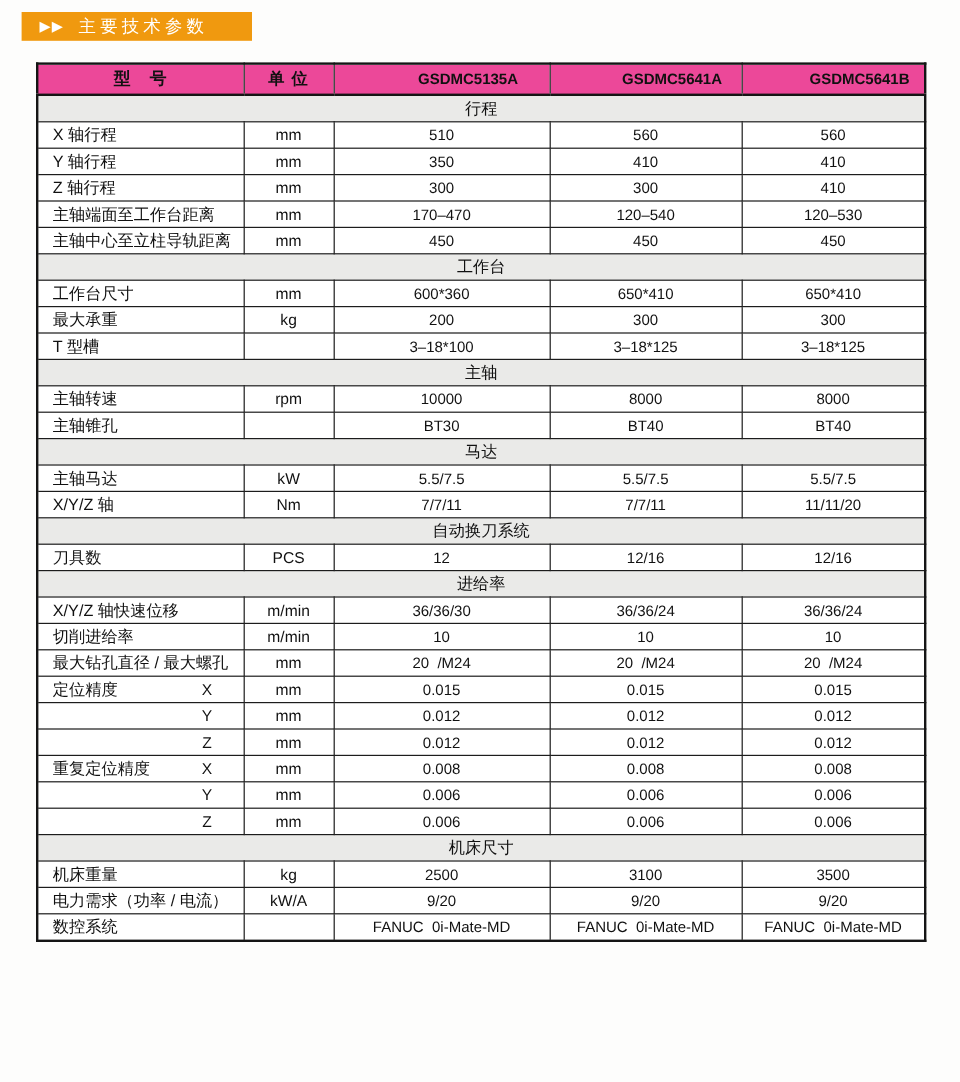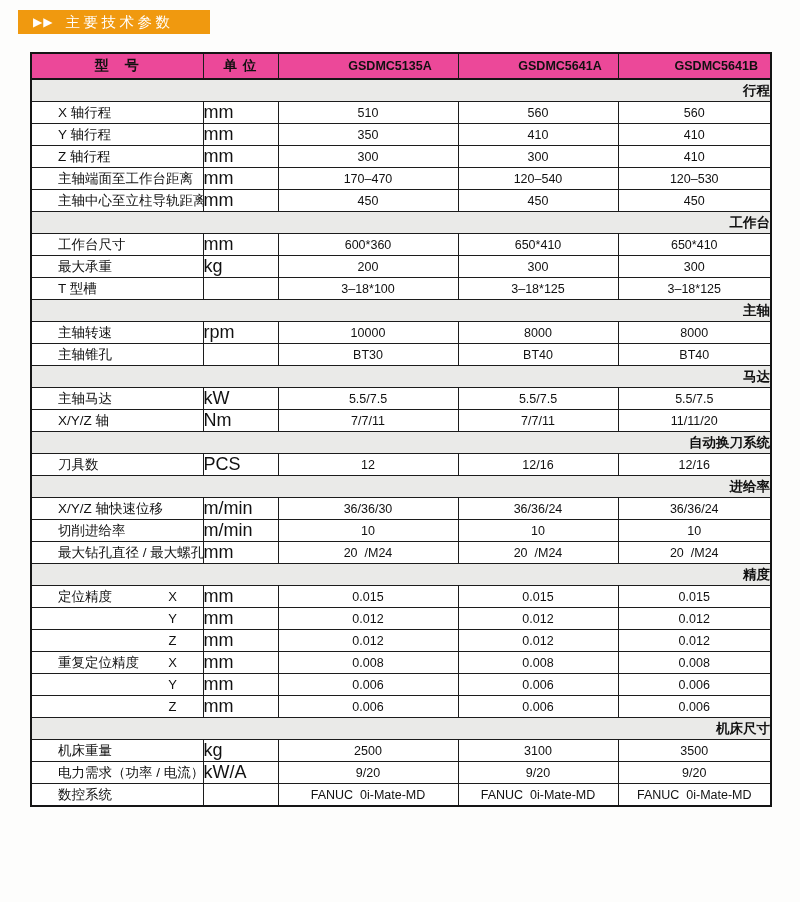--- a/index.html
+++ b/index.html
@@ -62,47 +62,47 @@
     height: 24px;
     font-weight: bold;
     border-bottom: 2px solid #151515;
   }
   th.h-model { font-size: 14px; letter-spacing: 1px; }
   th.h-unit  { font-size: 13.5px; letter-spacing: 1px; }
   th.h-code  { font-size: 12.5px; padding-left: 44px; }
   .section-cell {
     background: #eaeae8;
     height: 21px;
-    text-align: right;
+    text-align: center;
     padding-left: 13px;
     font-size: 13.5px;
-    font-weight: bold;
+    font-weight: normal;
   }
   .data-row td { background: #ffffff; height: 21px; }
   td.c-label {
     text-align: left;
-    padding-left: 26px;
+    padding-left: 12px;
     font-size: 13.5px;
     white-space: nowrap;
   }
   td.c-label.with-axis .cellwrap {
     display: flex;
     align-items: center;
     justify-content: space-between;
     width: 100%;
   }
   td.c-label .axis {
     display: inline-block;
     width: 60px;
     text-align: center;
     font-size: 13px;
   }
   td.c-unit {
-    text-align: left;
-    font-size: 18px;
+    text-align: center;
+    font-size: 13px;
     white-space: nowrap;
   }
   td.c-val {
     text-align: center;
     font-size: 12.5px;
     white-space: pre;
   }
 </style>
 </head>
 <body>
@@ -255,23 +255,20 @@
           <td class="c-val">10</td>
           <td class="c-val">10</td>
         </tr>
         <tr class="data-row">
           <td class="c-label">最大钻孔直径 / 最大螺孔</td>
           <td class="c-unit">mm</td>
           <td class="c-val">20  /M24</td>
           <td class="c-val">20  /M24</td>
           <td class="c-val">20  /M24</td>
         </tr>
-        <tr>
-          <td colspan="5" class="section-cell">精度</td>
-        </tr>
         <tr class="data-row">
           <td class="c-label with-axis">
             <span class="cellwrap">
               <span class="lbl">定位精度</span>
               <span class="axis">X</span>
             </span>
           </td>
           <td class="c-unit">mm</td>
           <td class="c-val">0.015</td>
           <td class="c-val">0.015</td>

